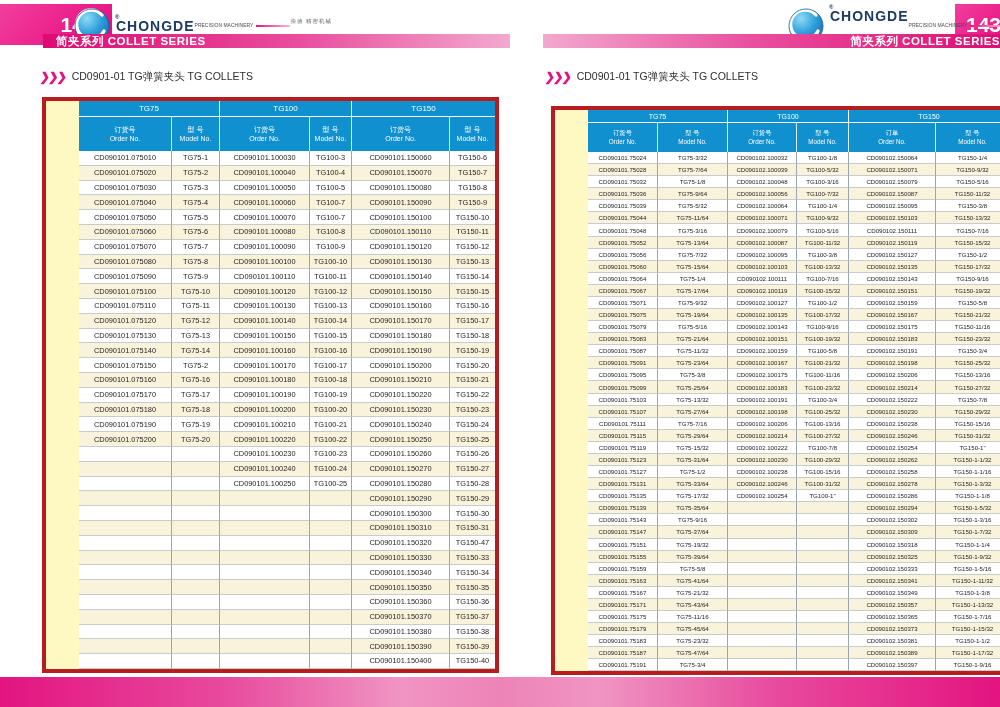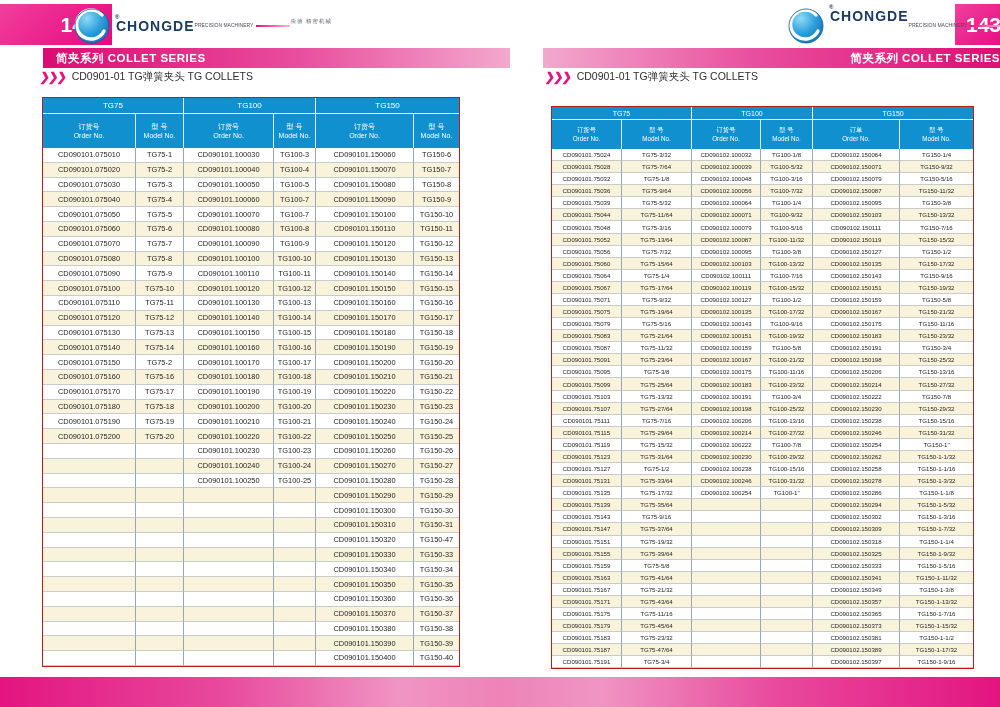--- a/index.html
+++ b/index.html
@@ -12,32 +12,32 @@
   
   .logo{position:absolute;top:5px;height:42px;display:flex;align-items:center;gap:6px;}
   .globe{width:36px;height:36px;flex:0 0 36px;}
   .brandcol{display:flex;line-height:1.05;}
   .brandname{font-size:14px;font-weight:bold;color:#1c3b63;letter-spacing:1px;position:relative;}
   .regmark{font-size:6px;color:#1c3b63;position:absolute;top:-5px;left:-1px;}
   .brandsub{font-size:5px;color:#4a4a55;display:flex;align-items:center;gap:3px;white-space:nowrap;}
   .brandsub .pline{display:inline-block;height:2px;width:34px;background:linear-gradient(90deg,#e5117f,#f6b9d8);}
   .brandzh{font-size:5.5px;color:#6a6a72;letter-spacing:1px;}
   
-  .secbar{position:absolute;top:48px;height:20px;display:flex;align-items:center;
+  .secbar{position:absolute;top:34px;height:14px;display:flex;align-items:center;
     color:#fff;font-weight:bold;font-size:11.5px;letter-spacing:0.5px;}
   #bar-l{left:43px;width:454px;background:linear-gradient(90deg,#dd0a72,#e94e9e 55%,#f3a9ce);padding-left:13px;}
   #bar-r{left:543px;width:457px;background:linear-gradient(270deg,#dd0a72,#e94e9e 55%,#f3a9ce);
     justify-content:flex-end;padding-right:13px;}
   
   .heading{position:absolute;top:69px;height:15px;display:flex;align-items:center;gap:6px;
     font-size:10.5px;color:#2e2e2e;}
   .chevrons{color:#e5117f;font-weight:bold;font-size:12px;letter-spacing:-1.5px;
     transform:skewX(-8deg);line-height:1;}
   
-  .tbl{position:absolute;display:grid;border:1px solid #b91c1c;background:#fef9c3;box-sizing:content-box;}
+  .tbl{position:absolute;display:grid;border:4px solid #b91c1c;background:#fef9c3;box-sizing:content-box;padding-left:33px;}
   #tbl0{left:42px;top:97px;grid-template-columns:93px 48px 90px 42px 98px 45px;
     grid-template-rows:16px 34px repeat(35,14.8px);}
   #tbl1{left:551px;top:106px;grid-template-columns:70px 70px 69px 52px 87px 73px;
     grid-template-rows:13px 29px repeat(43,12.09px);}
   .g-title{grid-column:span 2;background:#1190cf;color:#fff;display:flex;align-items:center;justify-content:center;
     border-right:1px solid #fff;border-bottom:1px solid #fff;box-sizing:border-box;}
   #tbl0 .g-title{font-size:8px;}
   #tbl1 .g-title{font-size:7px;}
   .g-title:nth-child(3){border-right:none;}
   .sub{background:#1190cf;color:#fff;display:flex;flex-direction:column;align-items:center;justify-content:center;

